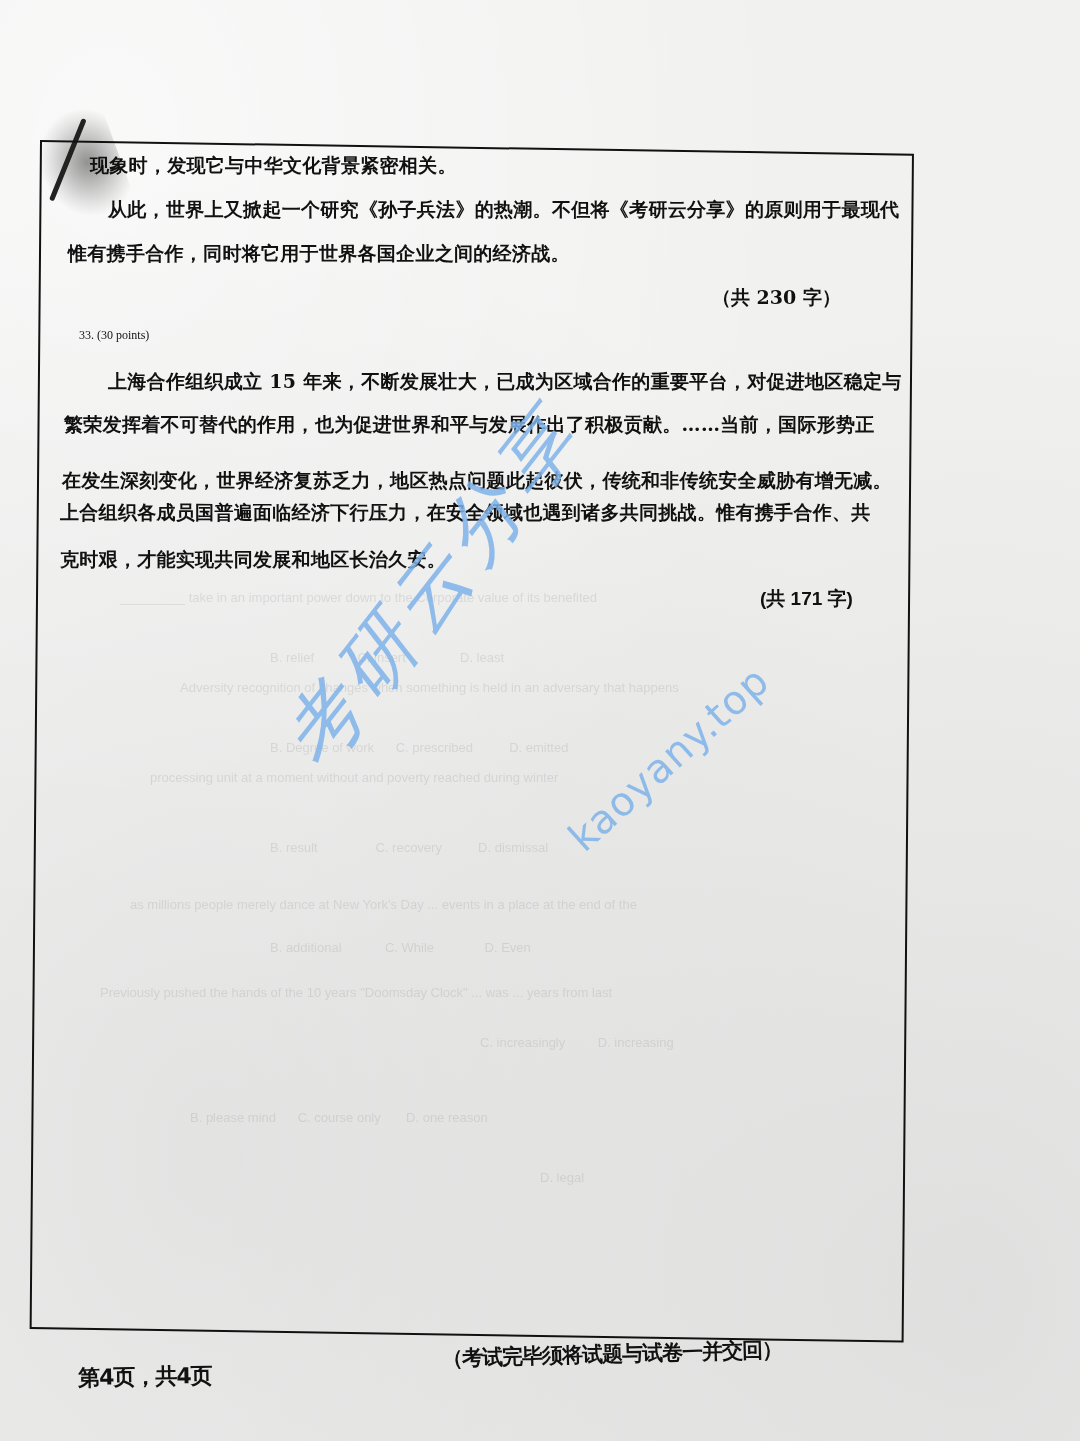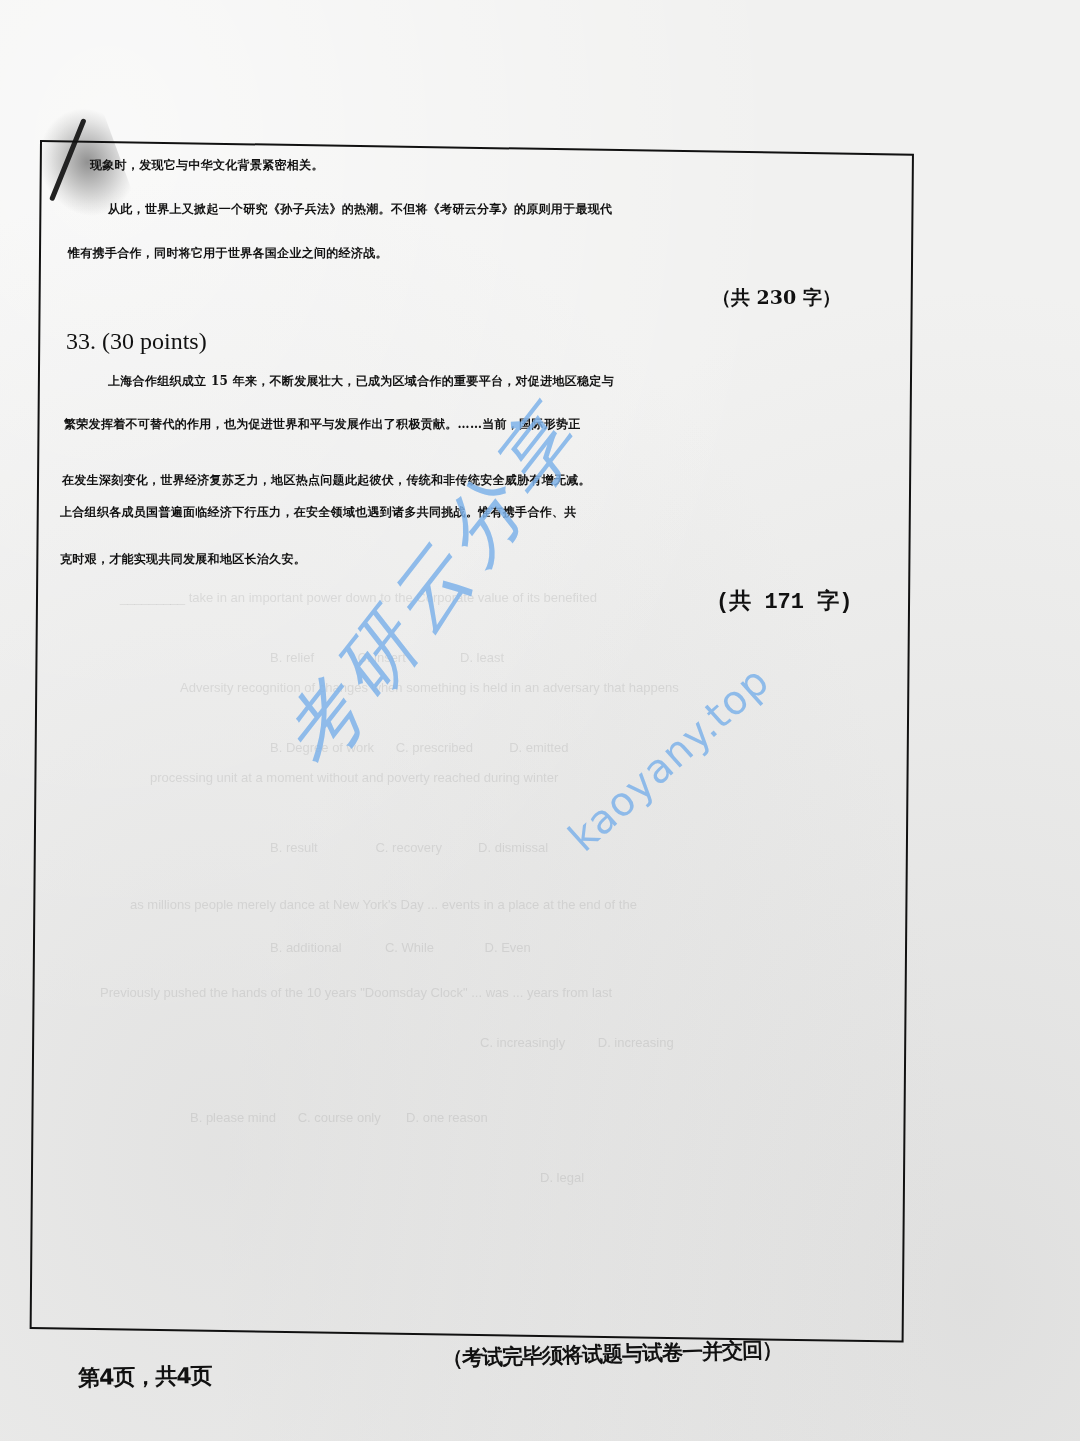--- a/index.html
+++ b/index.html
@@ -57,41 +57,41 @@
     transform: skewY(0.4deg) rotate(0.5deg);
     transform-origin: top left;
   }
   .content {
     position: absolute;
     left: 60px;
     top: 148px;
     width: 860px;
   }
   .line {
-    font-size: 12px;
+    font-size: 19px;
     font-weight: bold;
     line-height: 22px;
     white-space: nowrap;
     letter-spacing: 0.3px;
     position: absolute;
     left: 0;
   }
   .indent { padding-left: 48px; }
   .count {
     font-size: 19px;
     font-weight: bold;
     position: absolute;
     white-space: nowrap;
   }
   .q-header {
     font-family: "Liberation Serif", serif;
-    font-size: 24px;
+    font-size: 12px;
     font-weight: normal;
     position: absolute;
-    left: 6px;
+    left: 19px;
   }
   .watermark {
     position: absolute;
     color: #7fb3ea;
     pointer-events: none;
     opacity: 0.85;
   }
   .wm-cn {
     left: 300px;
     top: 705px;
@@ -169,20 +169,20 @@
   <div class="line" style="top:94px;left:8px;">惟有携手合作，同时将它用于世界各国企业之间的经济战。</div>
   <div class="count" style="top:137px;left:652px;">（共 230 字）</div>
 
   <div class="q-header" style="top:180px;">33. (30 points)</div>
 
   <div class="line indent" style="top:222px;">上海合作组织成立 15 年来，不断发展壮大，已成为区域合作的重要平台，对促进地区稳定与</div>
   <div class="line" style="top:265px;left:4px;text-align:center;">繁荣发挥着不可替代的作用，也为促进世界和平与发展作出了积极贡献。……当前，国际形势正</div>
   <div class="line" style="top:321px;left:2px;">在发生深刻变化，世界经济复苏乏力，地区热点问题此起彼伏，传统和非传统安全威胁有增无减。</div>
   <div class="line" style="top:353px;left:0px;">上合组织各成员国普遍面临经济下行压力，在安全领域也遇到诸多共同挑战。惟有携手合作、共</div>
   <div class="line" style="top:400px;left:0px;">克时艰，才能实现共同发展和地区长治久安。</div>
-  <div class="count" style="top:438px;left:656px;font-family:Liberation Mono, monospace;font-size:22px;">(共 171 字)</div>
+  <div class="count" style="top:438px;left:700px;font-family:Liberation Sans, sans-serif;font-size:19px;">(共 171 字)</div>
 </div>
 
 <div class="watermark wm-cn">考研云分享</div>
 <div class="watermark wm-en">kaoyany.top</div>
 
 <div class="footer-note">（考试完毕须将试题与试卷一并交回）</div>
 <div class="footer-page">第4页，共4页</div>
 
 </body></html>

